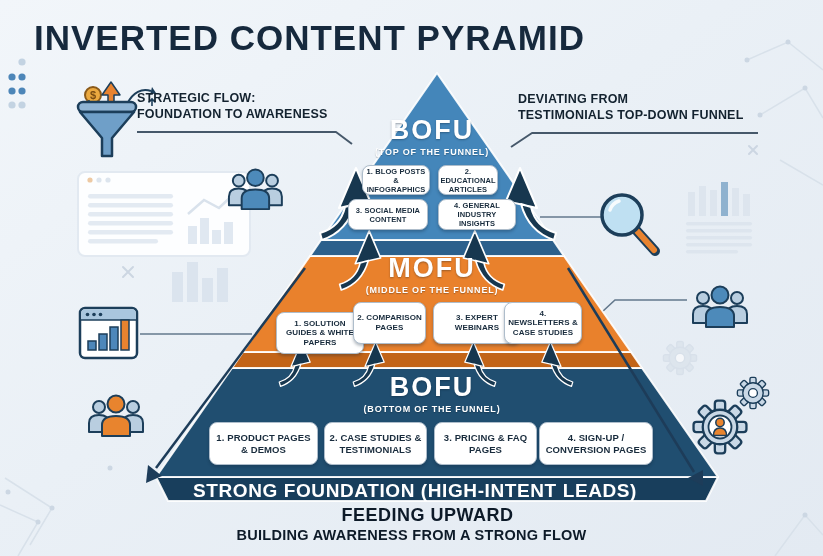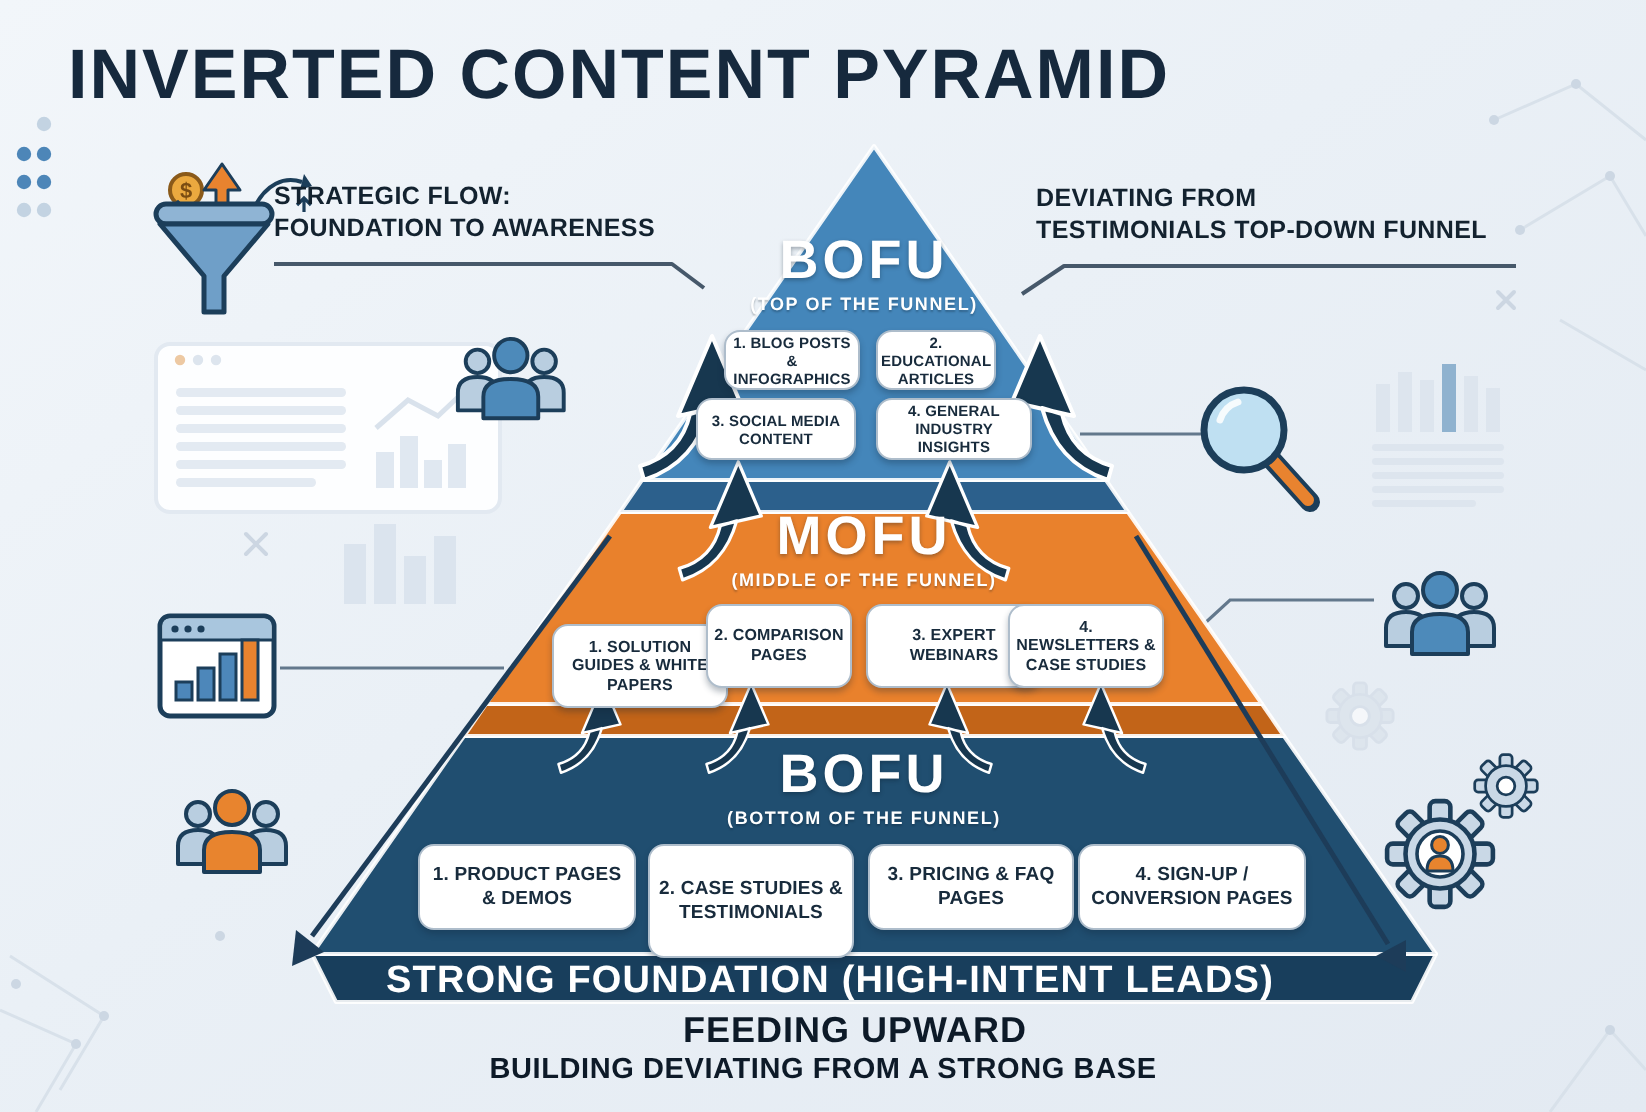--- a/index.html
+++ b/index.html
@@ -267,22 +267,22 @@
   <div class="card m" style="left:276px;top:284px;width:88px;height:42px;margin-top:28px;">1. SOLUTION GUIDES &amp; WHITE PAPERS</div>
   <div class="card m" style="left:353px;top:302px;width:73px;height:42px;">2. COMPARISON PAGES</div>
   <div class="card m" style="left:433px;top:302px;width:88px;height:42px;">3. EXPERT WEBINARS</div>
   <div class="card m" style="left:504px;top:302px;width:78px;height:42px;">4. NEWSLETTERS &amp; CASE STUDIES</div>
 
   <div class="txt level-label" style="left:327px;top:374px;">
     <div class="lvl-name">BOFU</div>
     <div class="lvl-sub">(BOTTOM OF THE FUNNEL)</div>
   </div>
   <div class="card l" style="left:209px;top:422px;width:109px;height:43px;">1. PRODUCT PAGES &amp; DEMOS</div>
-  <div class="card l" style="left:324px;top:422px;width:103px;height:57px;">2. CASE STUDIES &amp; TESTIMONIALS</div>
+  <div class="card l" style="left:324px;top:422px;width:103px;height:43px;">2. CASE STUDIES &amp; TESTIMONIALS</div>
   <div class="card l" style="left:434px;top:422px;width:103px;height:43px;">3. PRICING &amp; FAQ PAGES</div>
   <div class="card l" style="left:539px;top:422px;width:114px;height:43px;text-align:center;">4. SIGN-UP / CONVERSION PAGES</div>
 
   <div class="txt base-label">STRONG FOUNDATION (HIGH-INTENT LEADS)</div>
 
   <div class="txt footer1">FEEDING UPWARD</div>
-  <div class="txt footer2">BUILDING DEVIATING FROM A STRONG BASE</div>
+  <div class="txt footer2">BUILDING AWARENESS FROM A STRONG FLOW</div>
 
 </div>
 
 </body></html>

